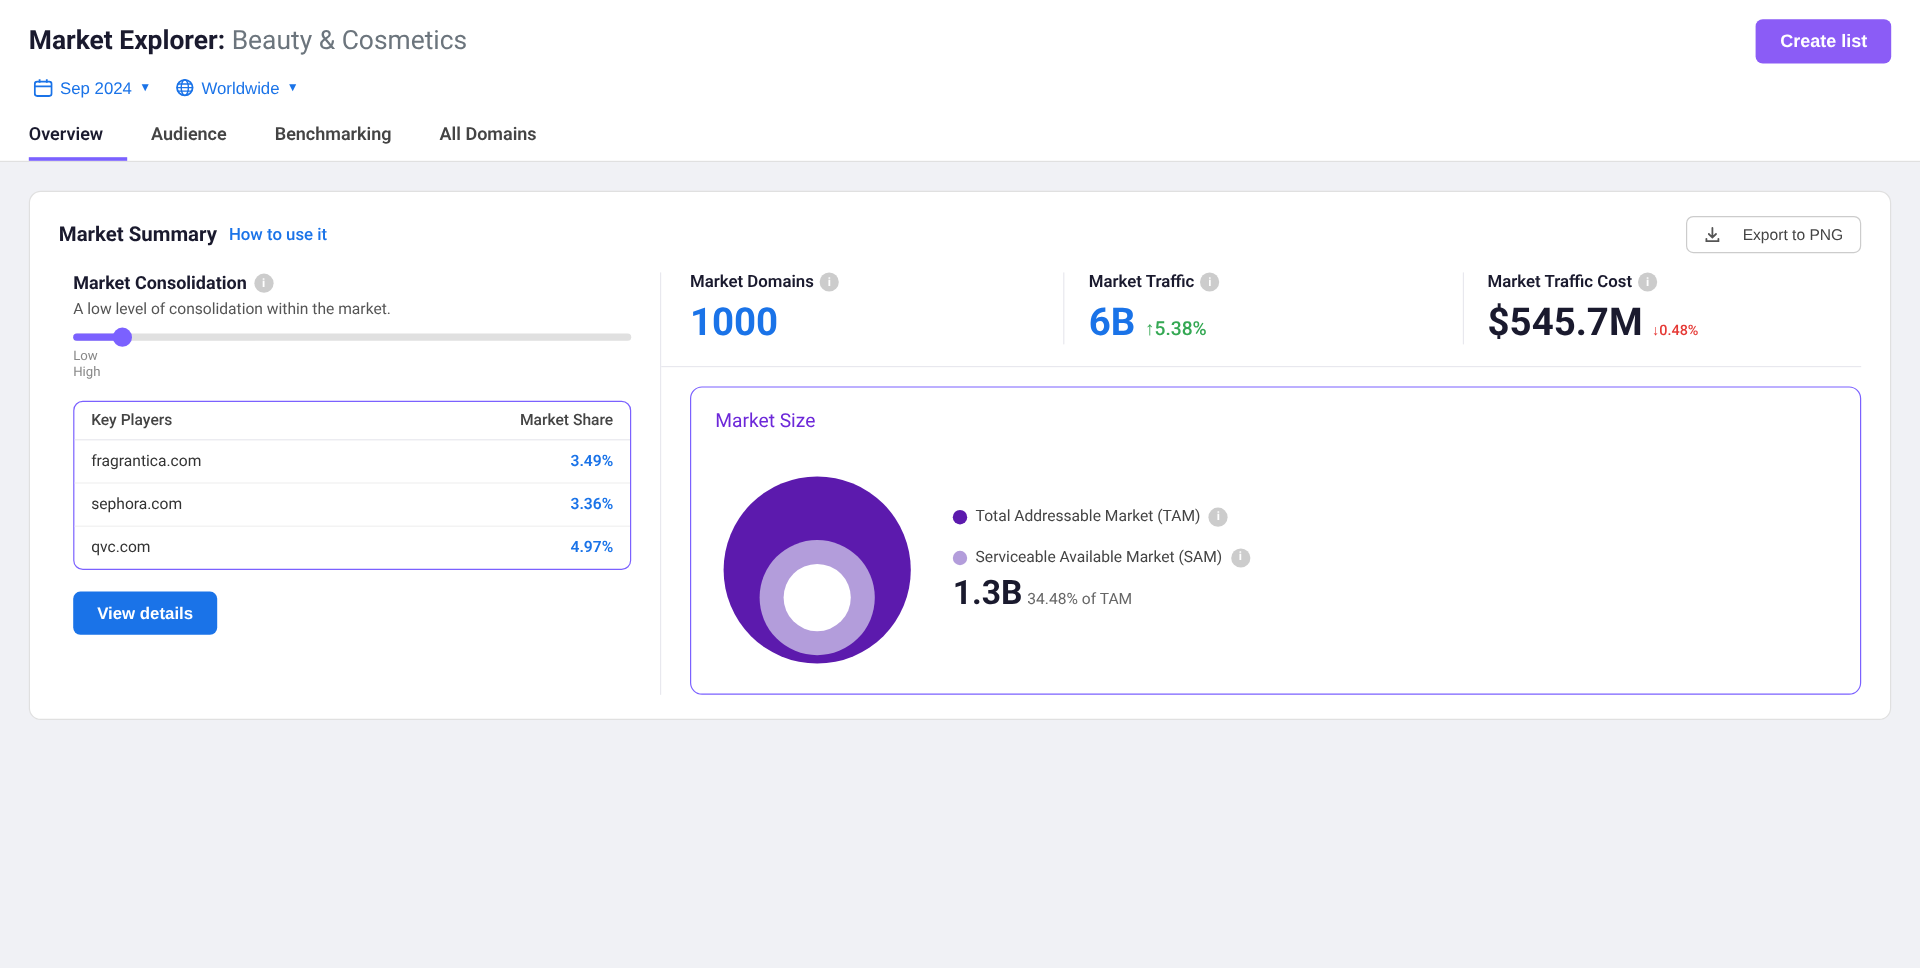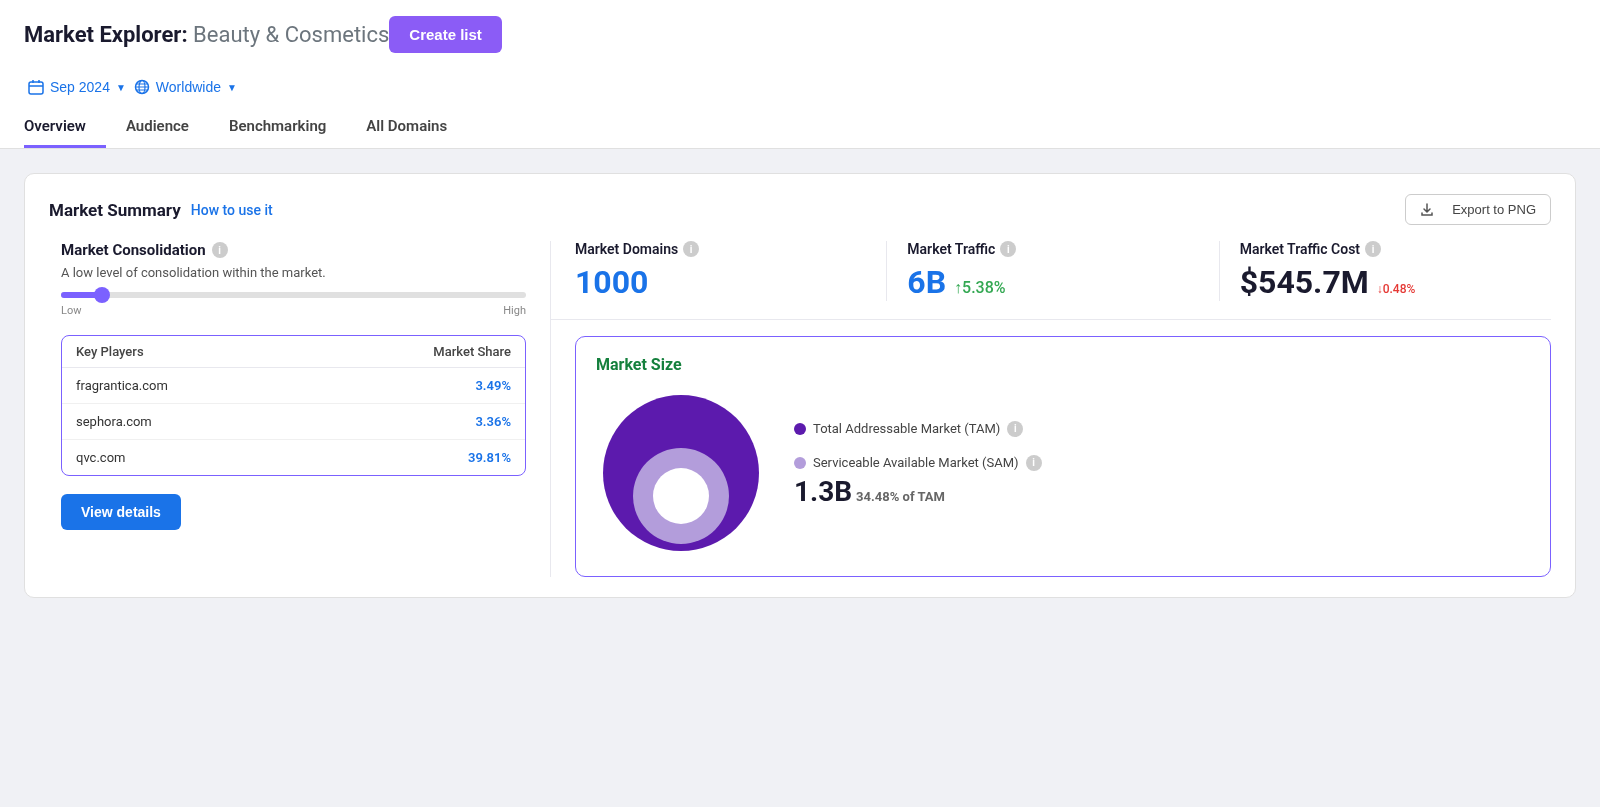--- a/index.html
+++ b/index.html
@@ -11,35 +11,37 @@
       padding: 0;
     }
     .top-bar {
       background: #fff;
       padding: 16px 24px 0 24px;
       border-bottom: 1px solid #e0e0e0;
     }
     .header-row {
       display: flex;
       align-items: center;
-      margin-bottom: 24px;
+      justify-content: space-between;
+      margin-bottom: 10px;
     }
     .create-list-btn {
       background: #8b5cf6;
       color: #fff;
       border: none;
       border-radius: 6px;
       padding: 10px 20px;
       font-size: 15px;
       font-weight: 600;
       cursor: pointer;
     }
     .filter-row {
       display: flex;
       align-items: flex-end;
+      gap: 12px;
       margin-bottom: 10px;
     }
     .filter-btn {
       display: flex;
       align-items: center;
       gap: 6px;
       color: #1a73e8;
       font-size: 14px;
       font-weight: 500;
       cursor: pointer;
@@ -171,20 +173,21 @@
       background: #7b61ff;
       border-radius: 50%;
     }
     .progress-labels {
       display: flex;
       justify-content: space-between;
       font-size: 11px;
       color: #888;
       margin-top: 6px;
       margin-bottom: 18px;
+      flex-direction: column;
     }
     .key-players-table {
       border: 1.5px solid #7b61ff;
       border-radius: 8px;
       overflow: hidden;
       margin-bottom: 18px;
     }
     .key-players-header {
       display: flex;
       justify-content: space-between;
@@ -271,23 +274,23 @@
     }
     
     .market-size-section {
       border: 1.5px solid #7b61ff;
       border-radius: 10px;
       padding: 18px 20px;
       margin-top: 0;
     }
     .market-size-title {
       font-size: 16px;
-      font-weight: 700;
-      color: #15803d;
-      margin-bottom: 14px;
+      font-weight: 400;
+      color: #6d28d9;
+      margin-bottom: 30px;
     }
     .market-size-body {
       display: flex;
       align-items: center;
       gap: 28px;
     }
     .donut-container {
       position: relative;
       width: 170px;
       height: 170px;
@@ -320,21 +323,21 @@
       flex-shrink: 0;
     }
     .legend-value {
       font-size: 28px;
       font-weight: 700;
       color: #1a1a2e;
     }
     .legend-sub {
       font-size: 13px;
       color: #666;
-      font-weight: 700;
+      font-weight: 400;
       margin-top: 14px;
     }
     .right-col {
       flex: 1;
       padding-left: 0;
       display: flex;
       flex-direction: column;
       gap: 0;
     }
     .right-top {
@@ -427,21 +430,21 @@
           <div class="key-players-row">
             <span>fragrantica.com</span>
             <span class="market-share-val">3.49%</span>
           </div>
           <div class="key-players-row">
             <span>sephora.com</span>
             <span class="market-share-val">3.36%</span>
           </div>
           <div class="key-players-row">
             <span>qvc.com</span>
-            <span class="market-share-val">39.81%</span>
+            <span class="market-share-val">4.97%</span>
           </div>
         </div>
 
         <button class="view-details-btn">View details</button>
       </div>
 
       <div class="right-col">
 
         <div class="stats-row right-top">
           <div class="stat-block">

